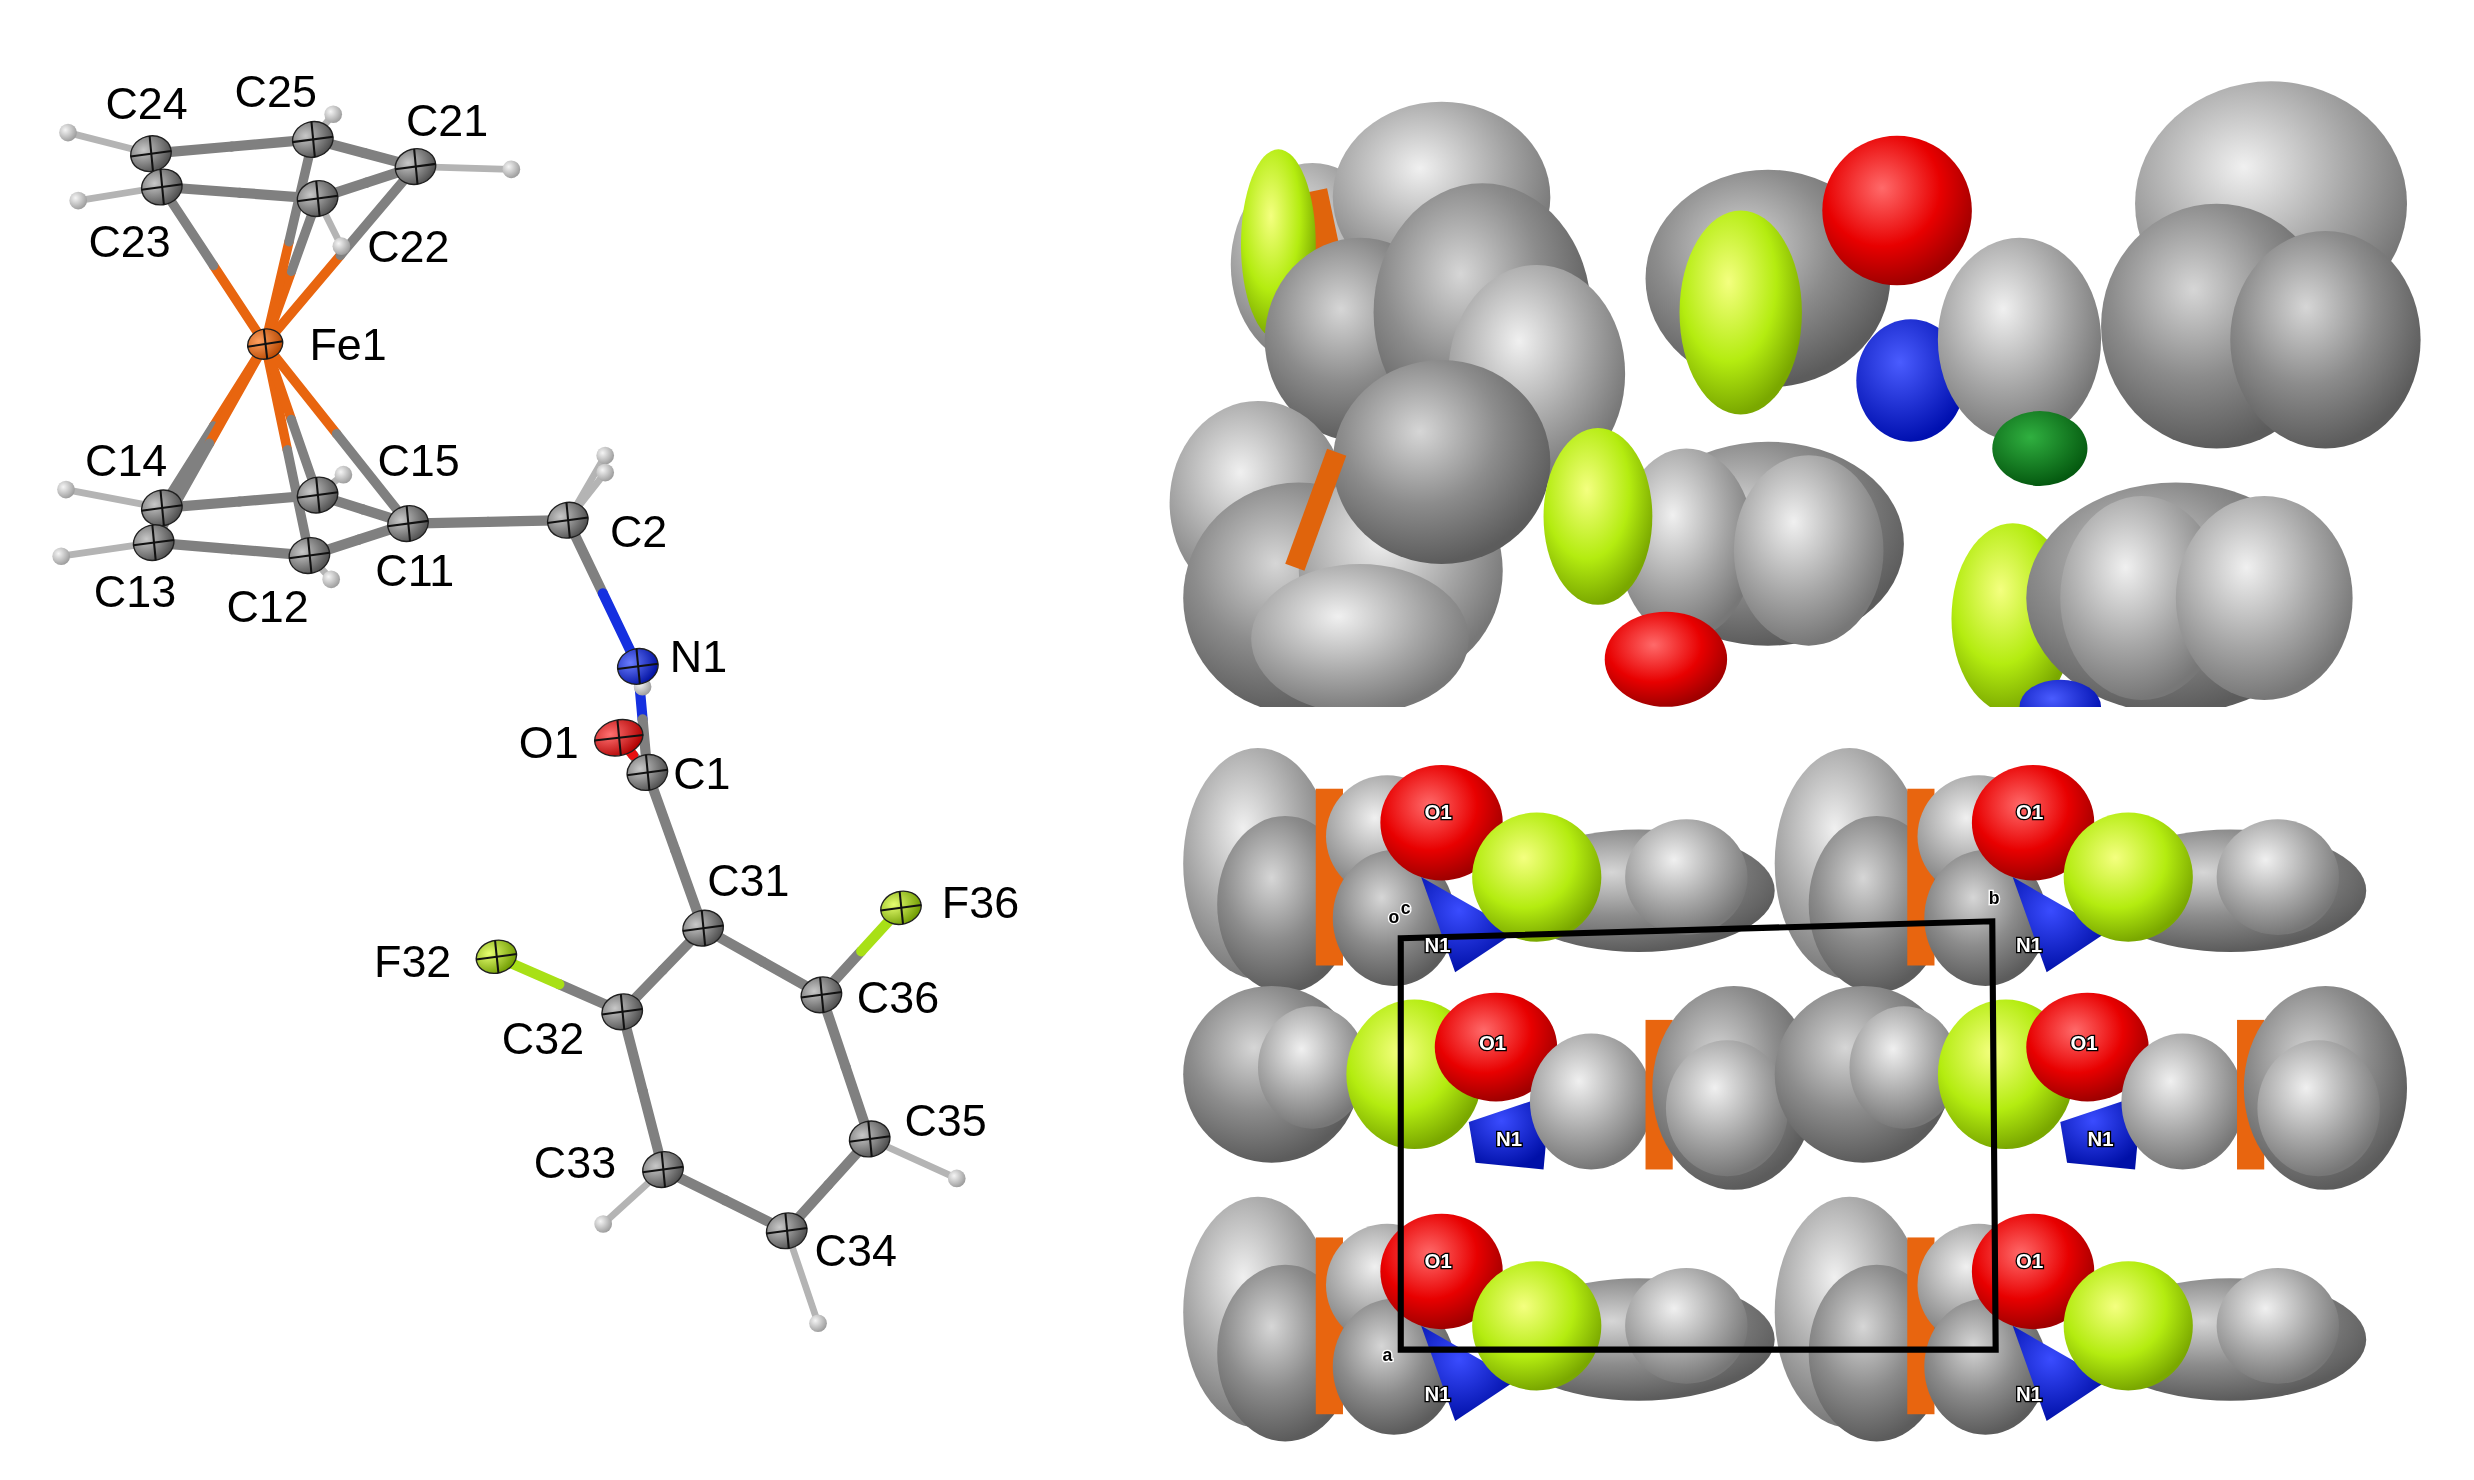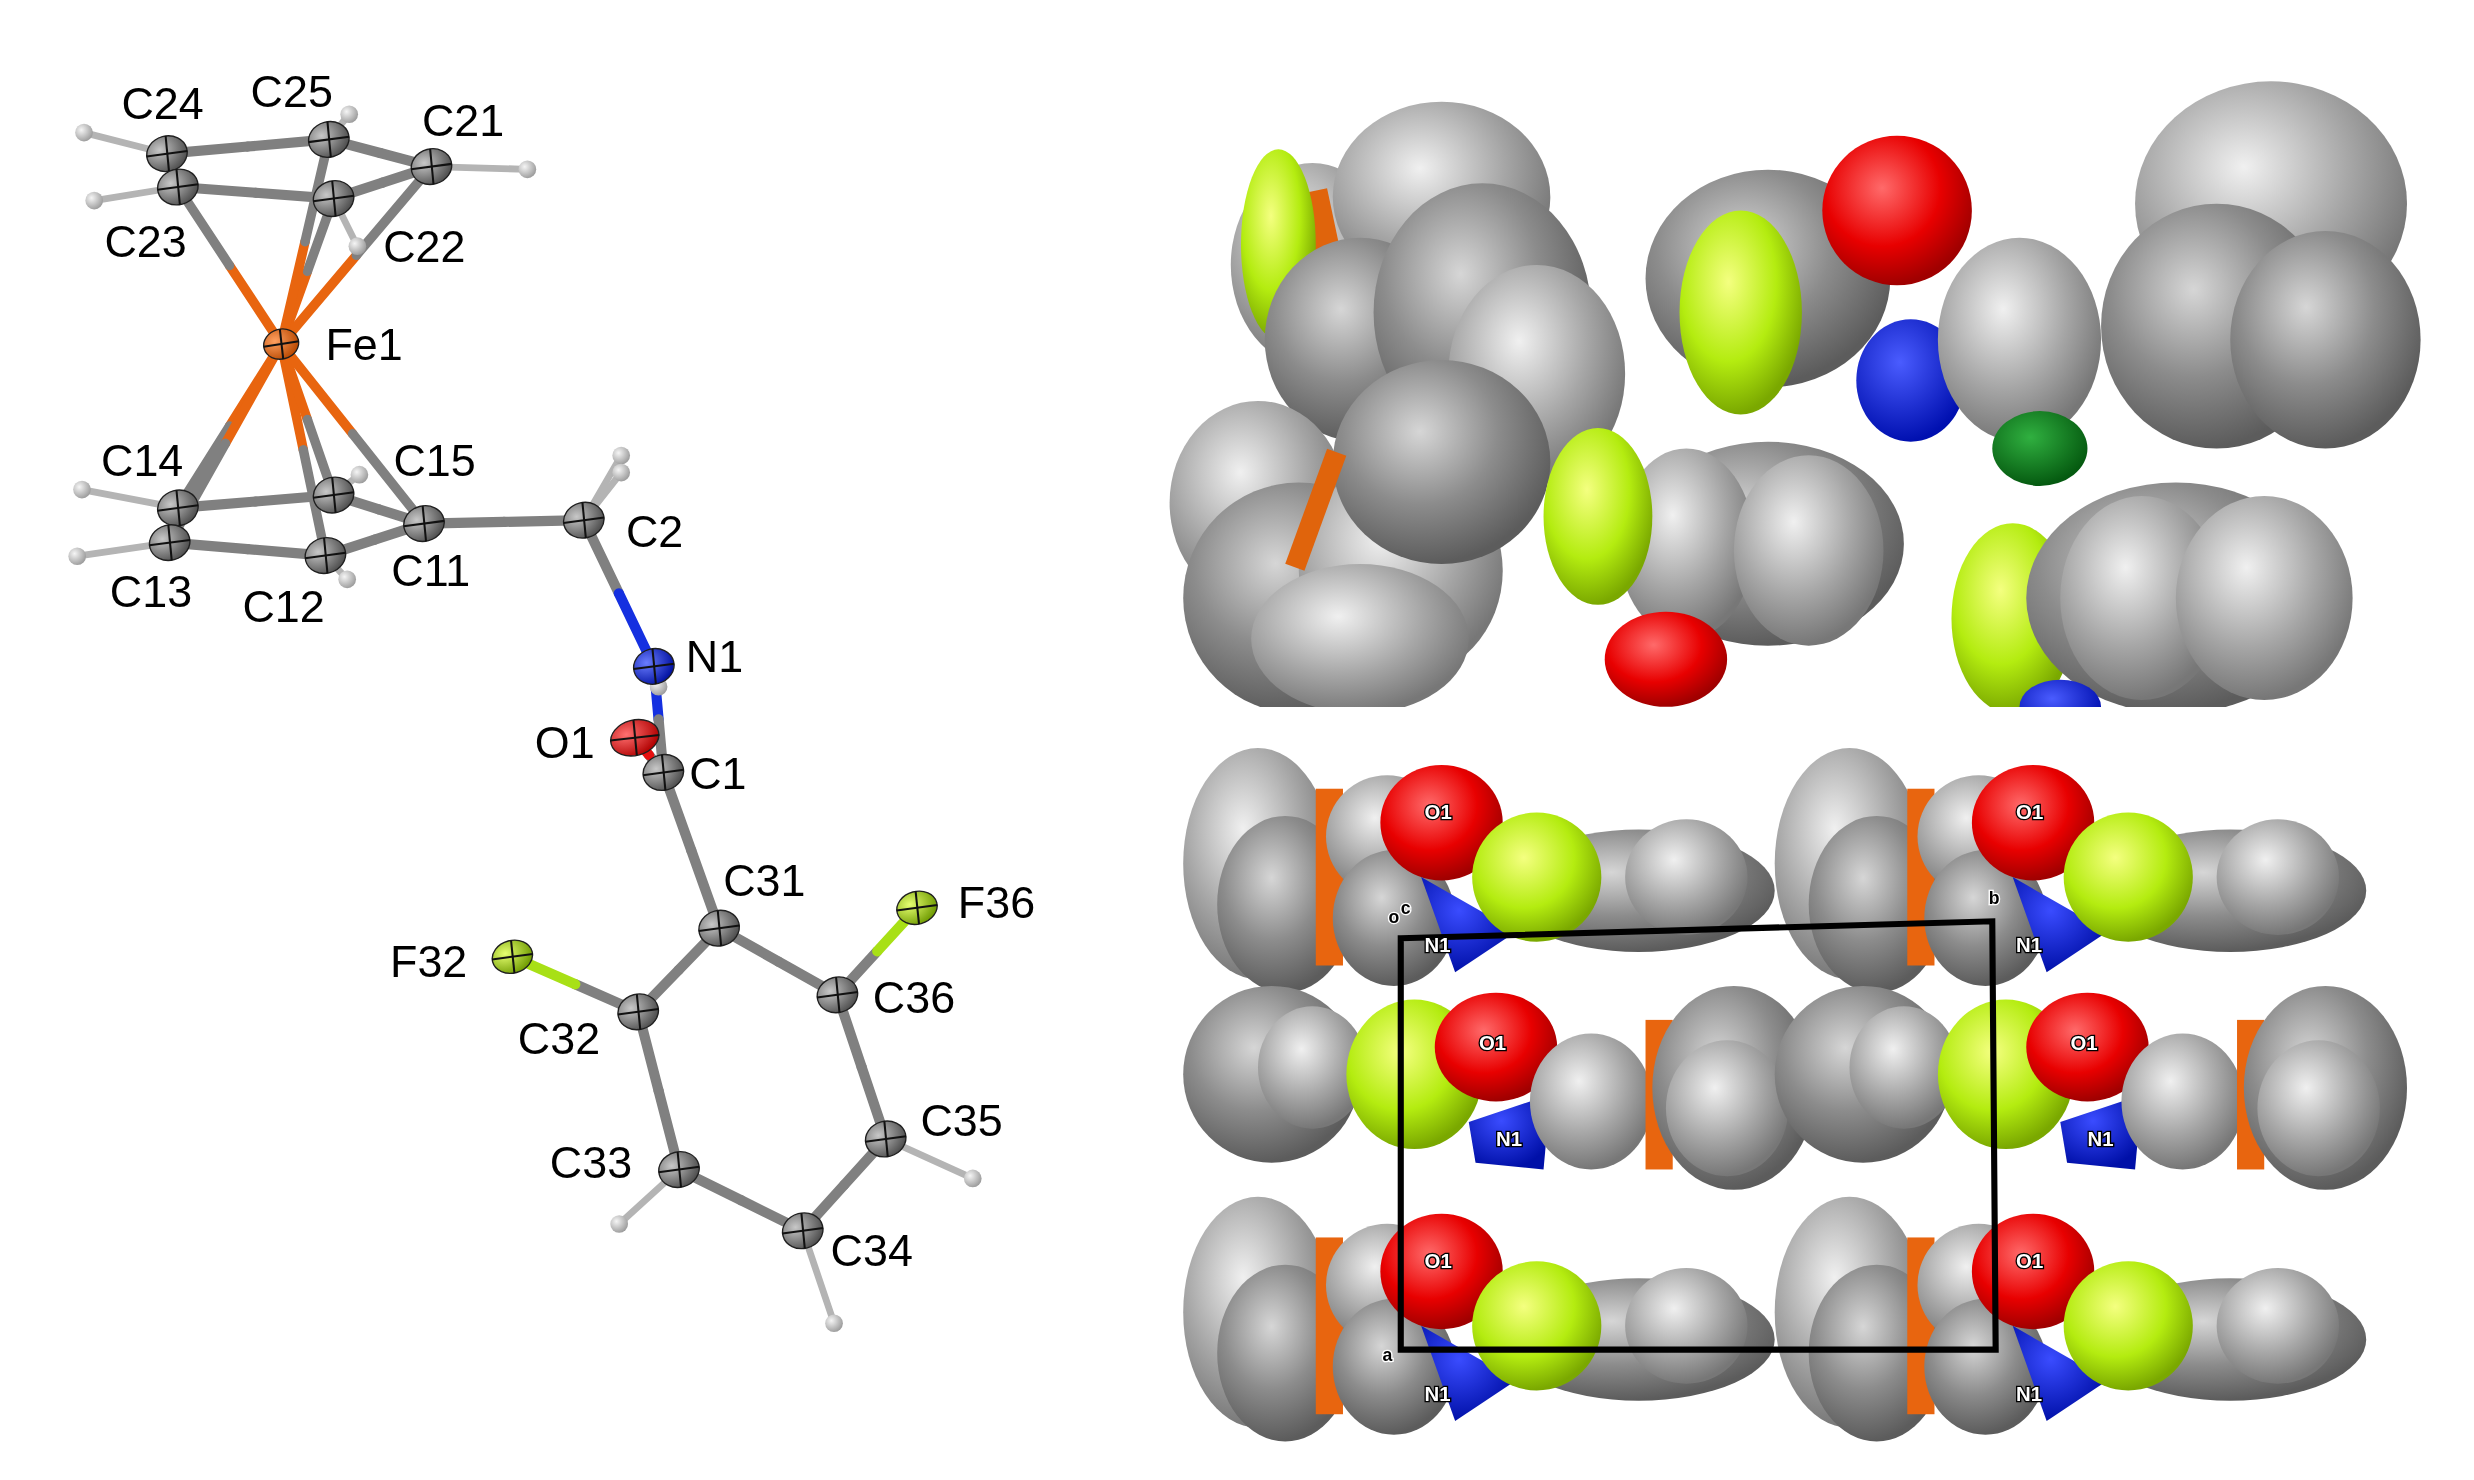--- a/index.html
+++ b/index.html
@@ -1,19 +1,19 @@
 <!DOCTYPE html>
 <html style="font-size:11px"><head>
 <meta charset="utf-8">
 <style>
   html, body { margin:0; padding:0; background:#ffffff; }
   body { width:2475px; height:1481px; position:relative; overflow:hidden;
          font-family:"Liberation Sans", sans-serif; }
   .panel { position:absolute; }
-  #ortep { left:16px; top:0; width:1122px; height:1481px; }
+  #ortep { left:0; top:0; width:1122px; height:1481px; }
   #packing-top { left:1156px; top:54px; width:1319px; height:653px; }
   #packing-bottom { left:1156px; top:707px; width:1319px; height:774px; }
   svg { position:absolute; left:0; top:0; }
   .atom-label { font-family:"Liberation Sans", sans-serif; font-size:66px; fill:#000; }
   .cell-label { font-family:"Liberation Sans", sans-serif; font-size:26px; fill:#000;
                 stroke:#fff; stroke-width:4px; paint-order:stroke; font-weight:bold; }
   .sphere-label { font-family:"Liberation Sans", sans-serif; font-size:30px; fill:#fff;
                   stroke:#000; stroke-width:4px; paint-order:stroke; font-weight:bold; }
 </style>
 </head>

